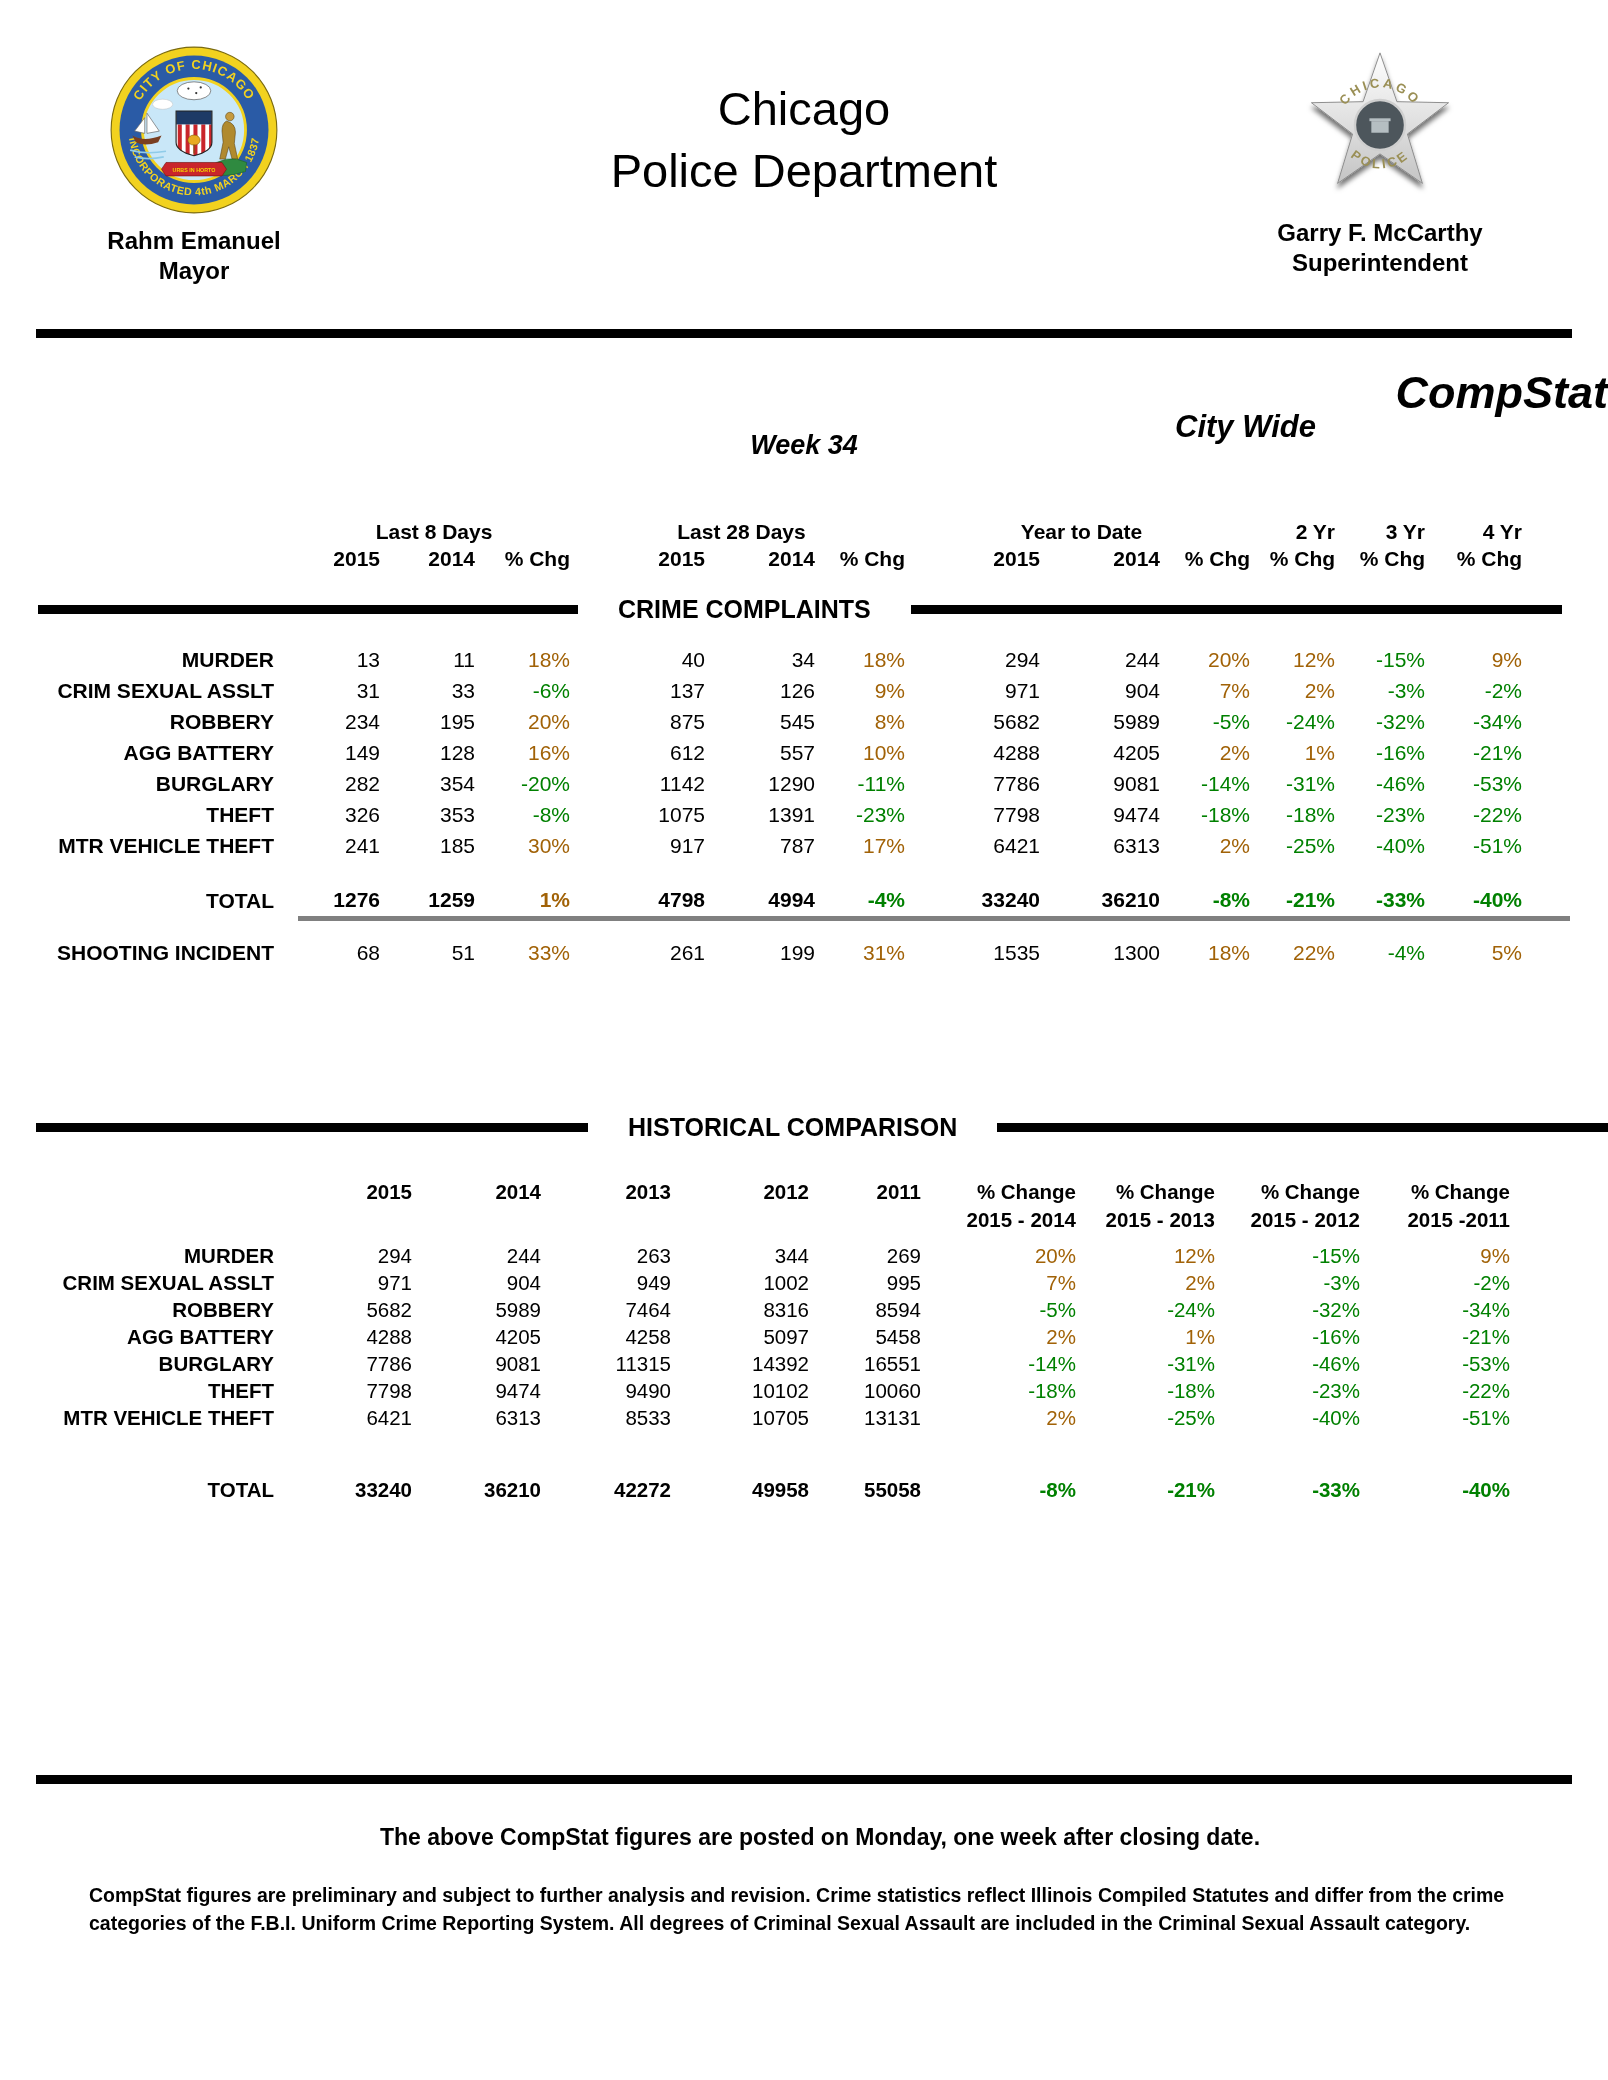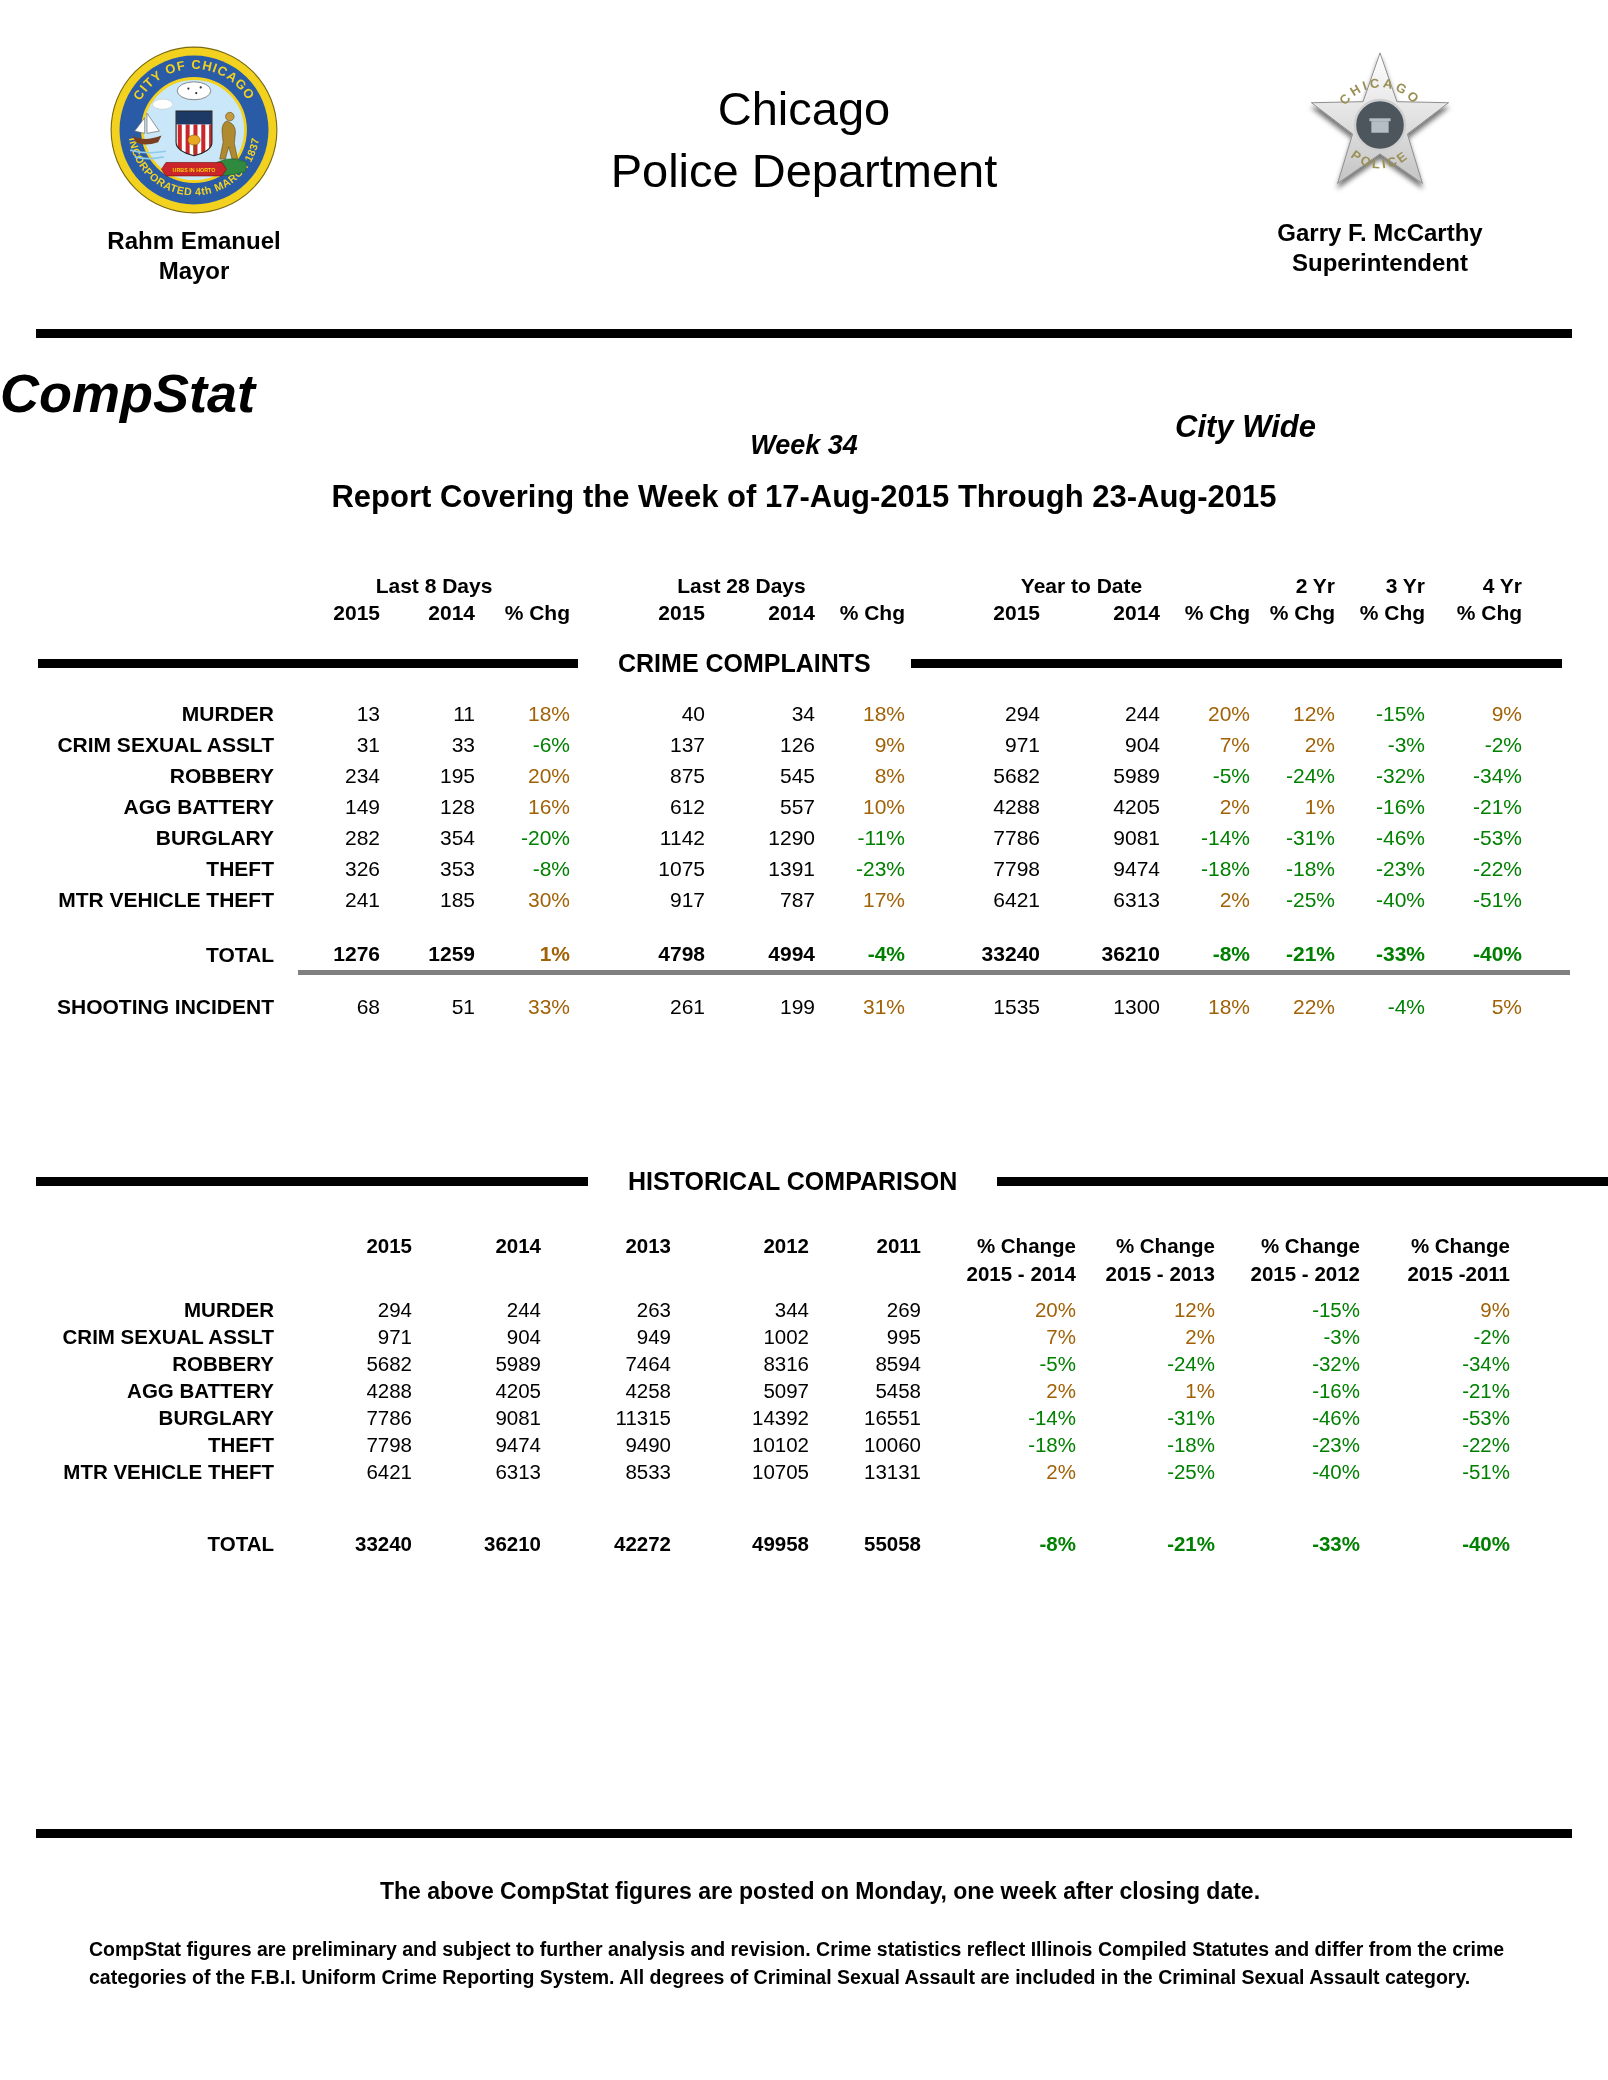--- a/index.html
+++ b/index.html
@@ -12,21 +12,21 @@
   .seal-block .nm,.seal-block .tt{font-weight:bold;font-size:24px;line-height:30px;}
   .seal-block .nm{margin-top:8px;}
   .dept{position:absolute;left:0;right:0;top:78px;text-align:center;font-size:47px;line-height:62px;font-weight:normal;}
   .star-block{position:absolute;left:1245px;top:50px;width:270px;text-align:center;}
   .star-block .nm,.star-block .tt{font-weight:bold;font-size:24px;line-height:30px;}
   .star-block .nm{margin-top:12px;}
   .rule{height:9px;background:#000;margin:0 36px;}
 
   
   .titleblock{position:relative;padding-top:24px;}
-  .t-main{text-align:left;font-size:54px;line-height:62px;font-weight:bold;font-style:italic;}
+  .t-main{text-align:right;font-size:45px;line-height:62px;font-weight:bold;font-style:italic;}
   .t-scope{position:absolute;top:71px;right:292px;font-size:31px;font-weight:bold;font-style:italic;white-space:nowrap;}
   .t-week{text-align:center;font-size:27px;line-height:34px;font-weight:bold;font-style:italic;margin-top:4px;}
   .t-cov{text-align:center;font-size:31px;line-height:38px;font-weight:bold;margin-top:16px;}
 
   
   table.crime{border-collapse:collapse;table-layout:fixed;margin:48px 0 0 38px;width:1532px;font-size:21px;}
   table.crime td{padding:0 8px 0 0;white-space:nowrap;}
   .crime thead td{font-weight:bold;text-align:right;}
   .crime thead tr.grp td{height:34px;vertical-align:bottom;}
   .crime thead tr.grp td.c{text-align:center;}
@@ -159,21 +159,20 @@
       <div class="tt">Superintendent</div>
     </div>
   </div>
 
   <div class="rule"></div>
 
   <div class="titleblock">
     <div class="t-main">CompStat</div>
     <div class="t-scope">City Wide</div>
     <div class="t-week">Week 34</div>
-    <div class="t-cov">Report Covering the Week of 17-Aug-2015 Through 23-Aug-2015</div>
   </div>
 
   <table class="crime">
     <colgroup>
       <col style="width:260px">
         <col style="width:90px">
         <col style="width:95px">
         <col style="width:95px">
       <col style="width:135px">
         <col style="width:110px">

